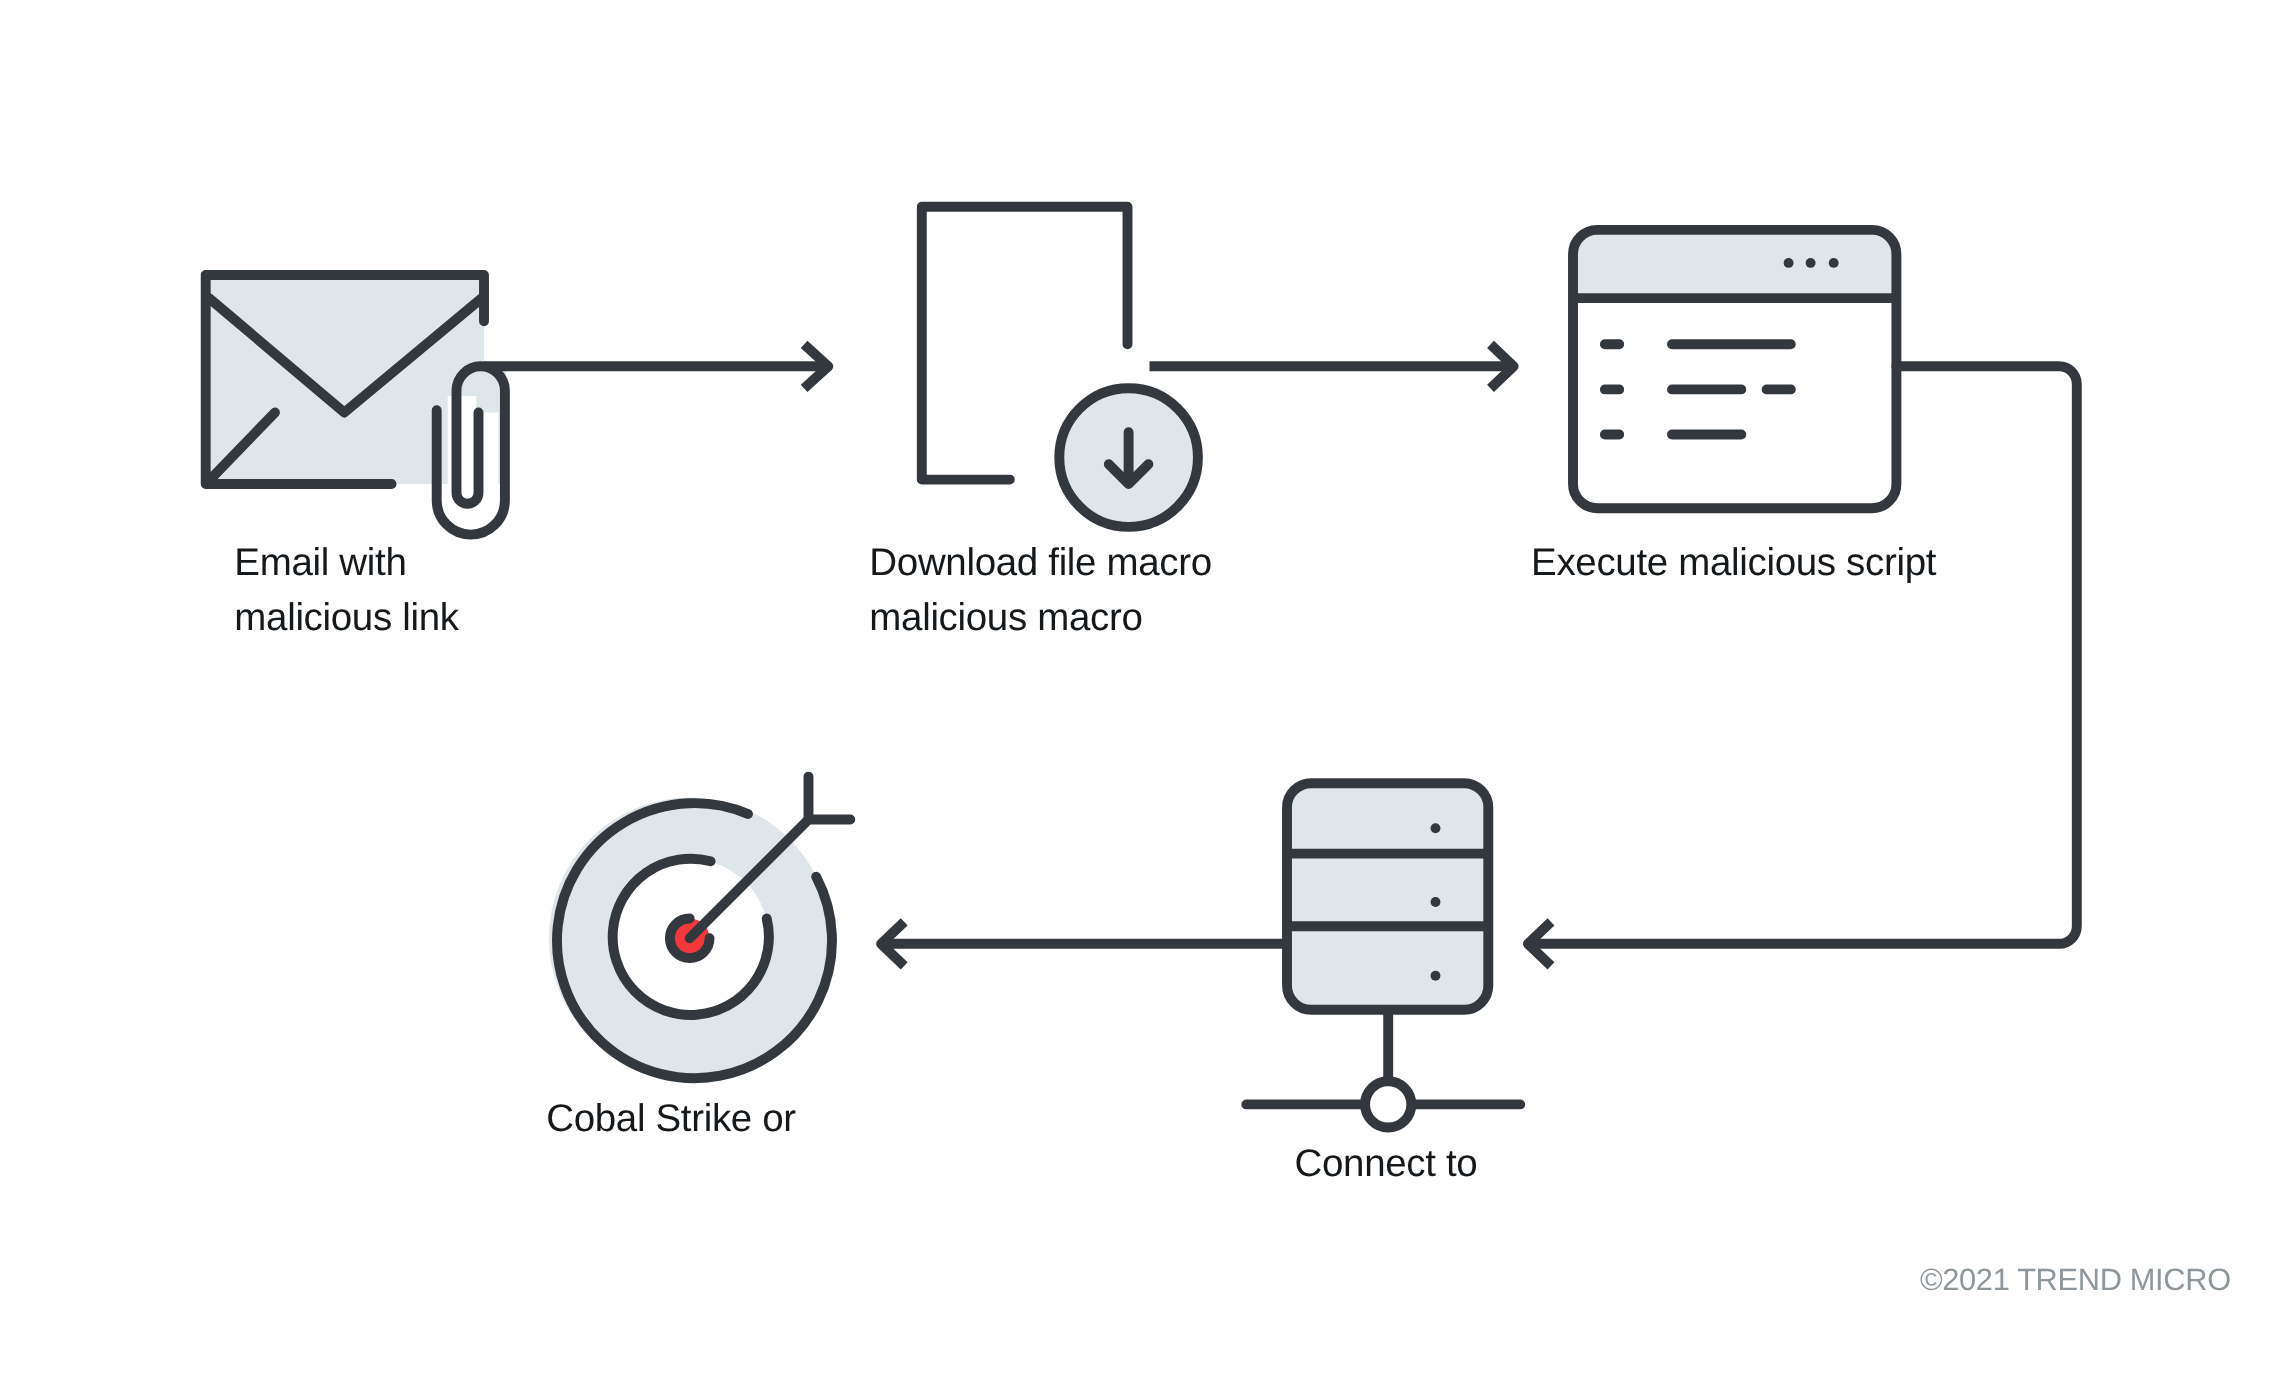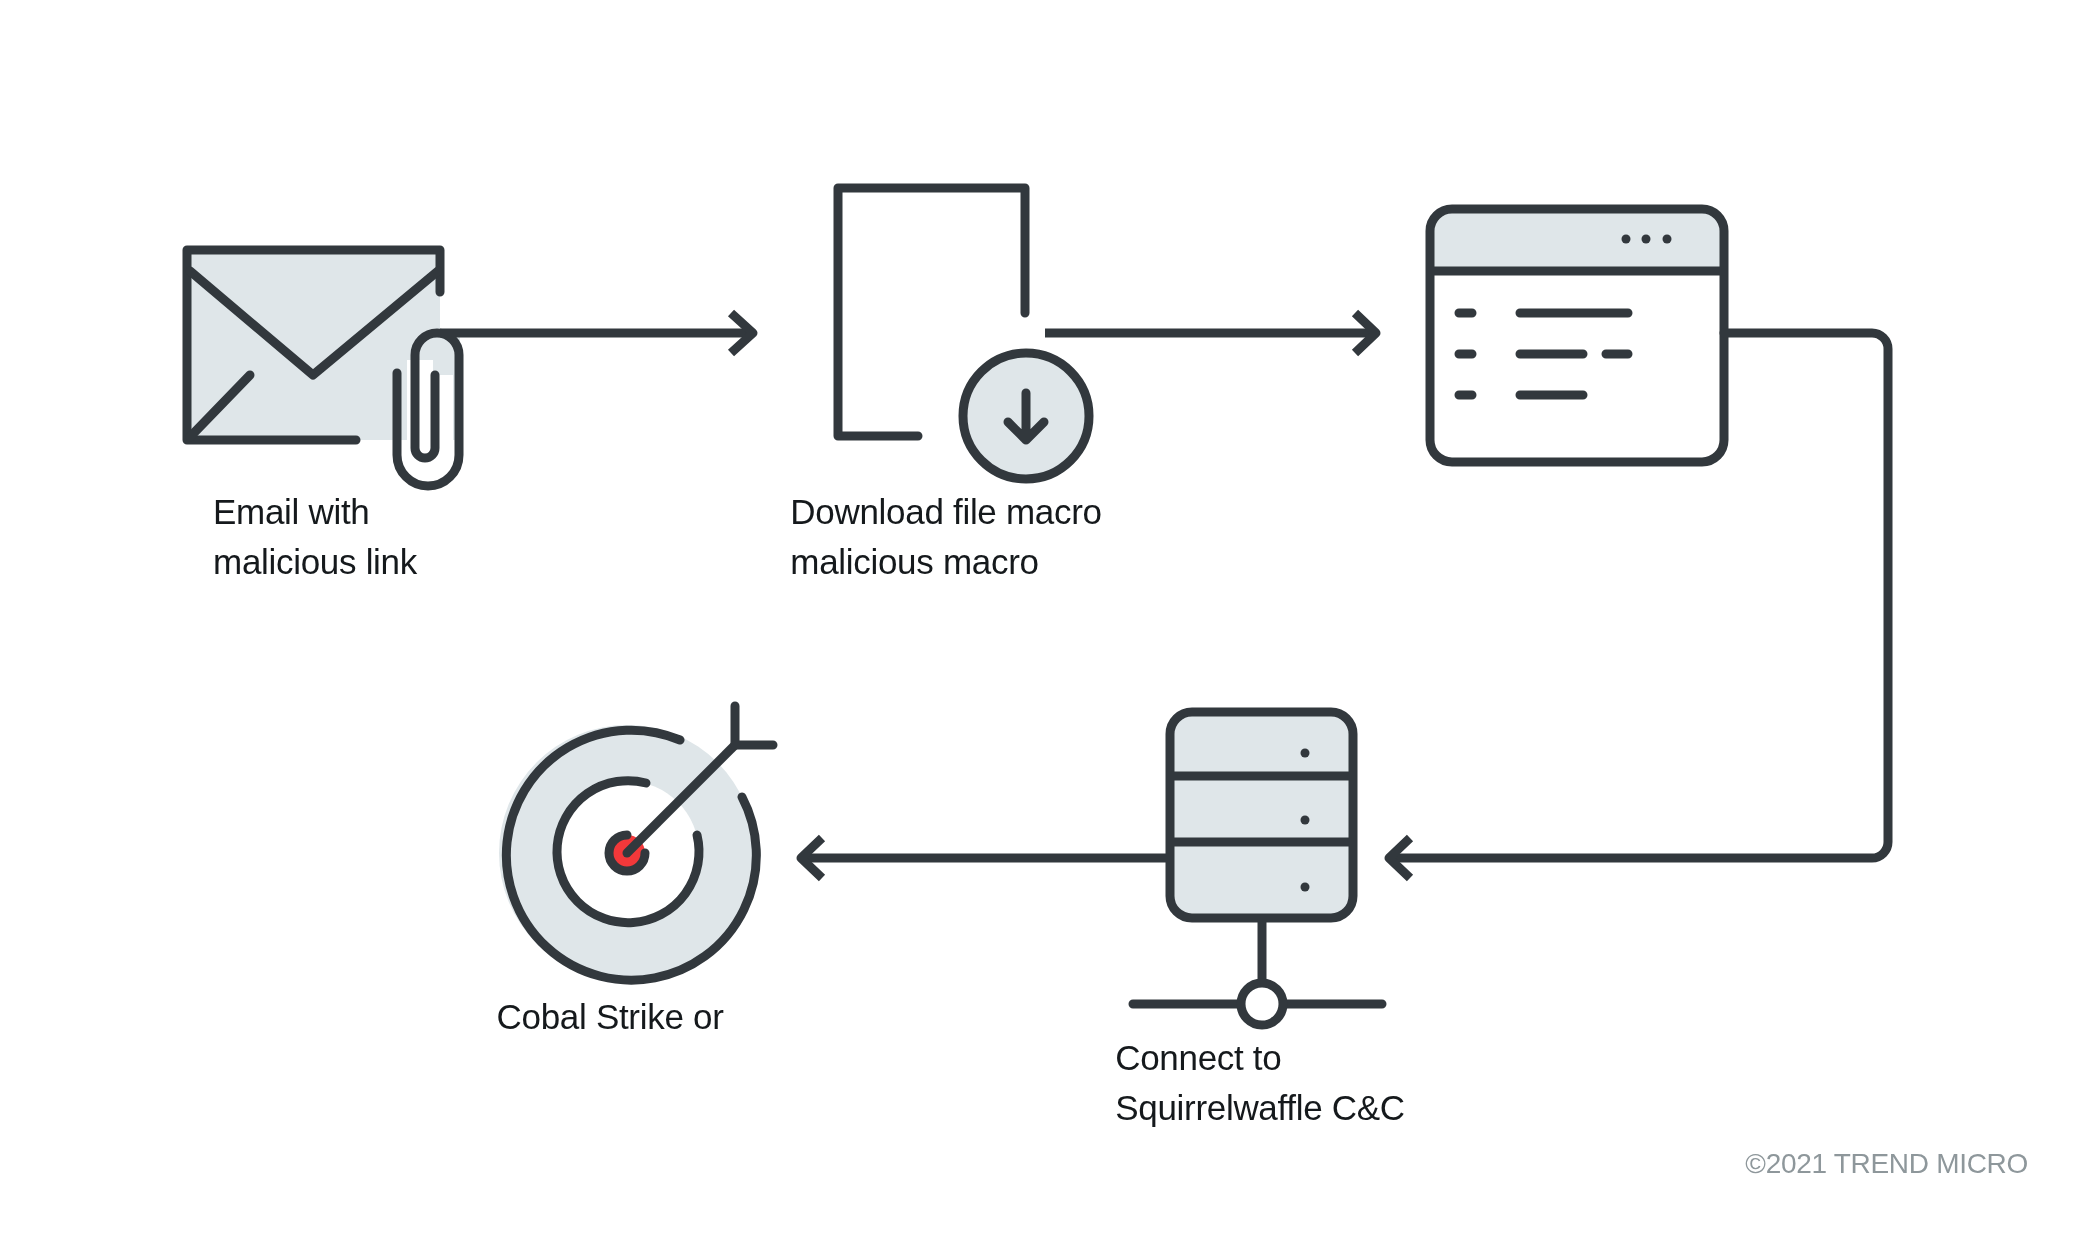--- a/index.html
+++ b/index.html
@@ -108,22 +108,22 @@
 
 <div class="lbl" style="left:315px; top:487px;">
   <span>Email with</span>
   <span>malicious link</span>
 </div>
 <div class="lbl" style="left:946px; top:487px;">
   <span>Download file macro</span>
   <span>malicious macro</span>
 </div>
 <div class="lbl" style="left:1576px; top:487px;">
+  <span>Execute malicious script</span>
 </div>
 <div class="lbl" style="left:1260px; top:1033px;">
   <span>Connect to</span>
-  <span>Squirrelwaffle C&amp;C</span>
 </div>
 <div class="lbl" style="left:610px; top:992px;">
   <span>Cobal Strike or</span>
 </div>
 
 <div class="copyright">©2021 TREND MICRO</div>
 
 </body></html>

